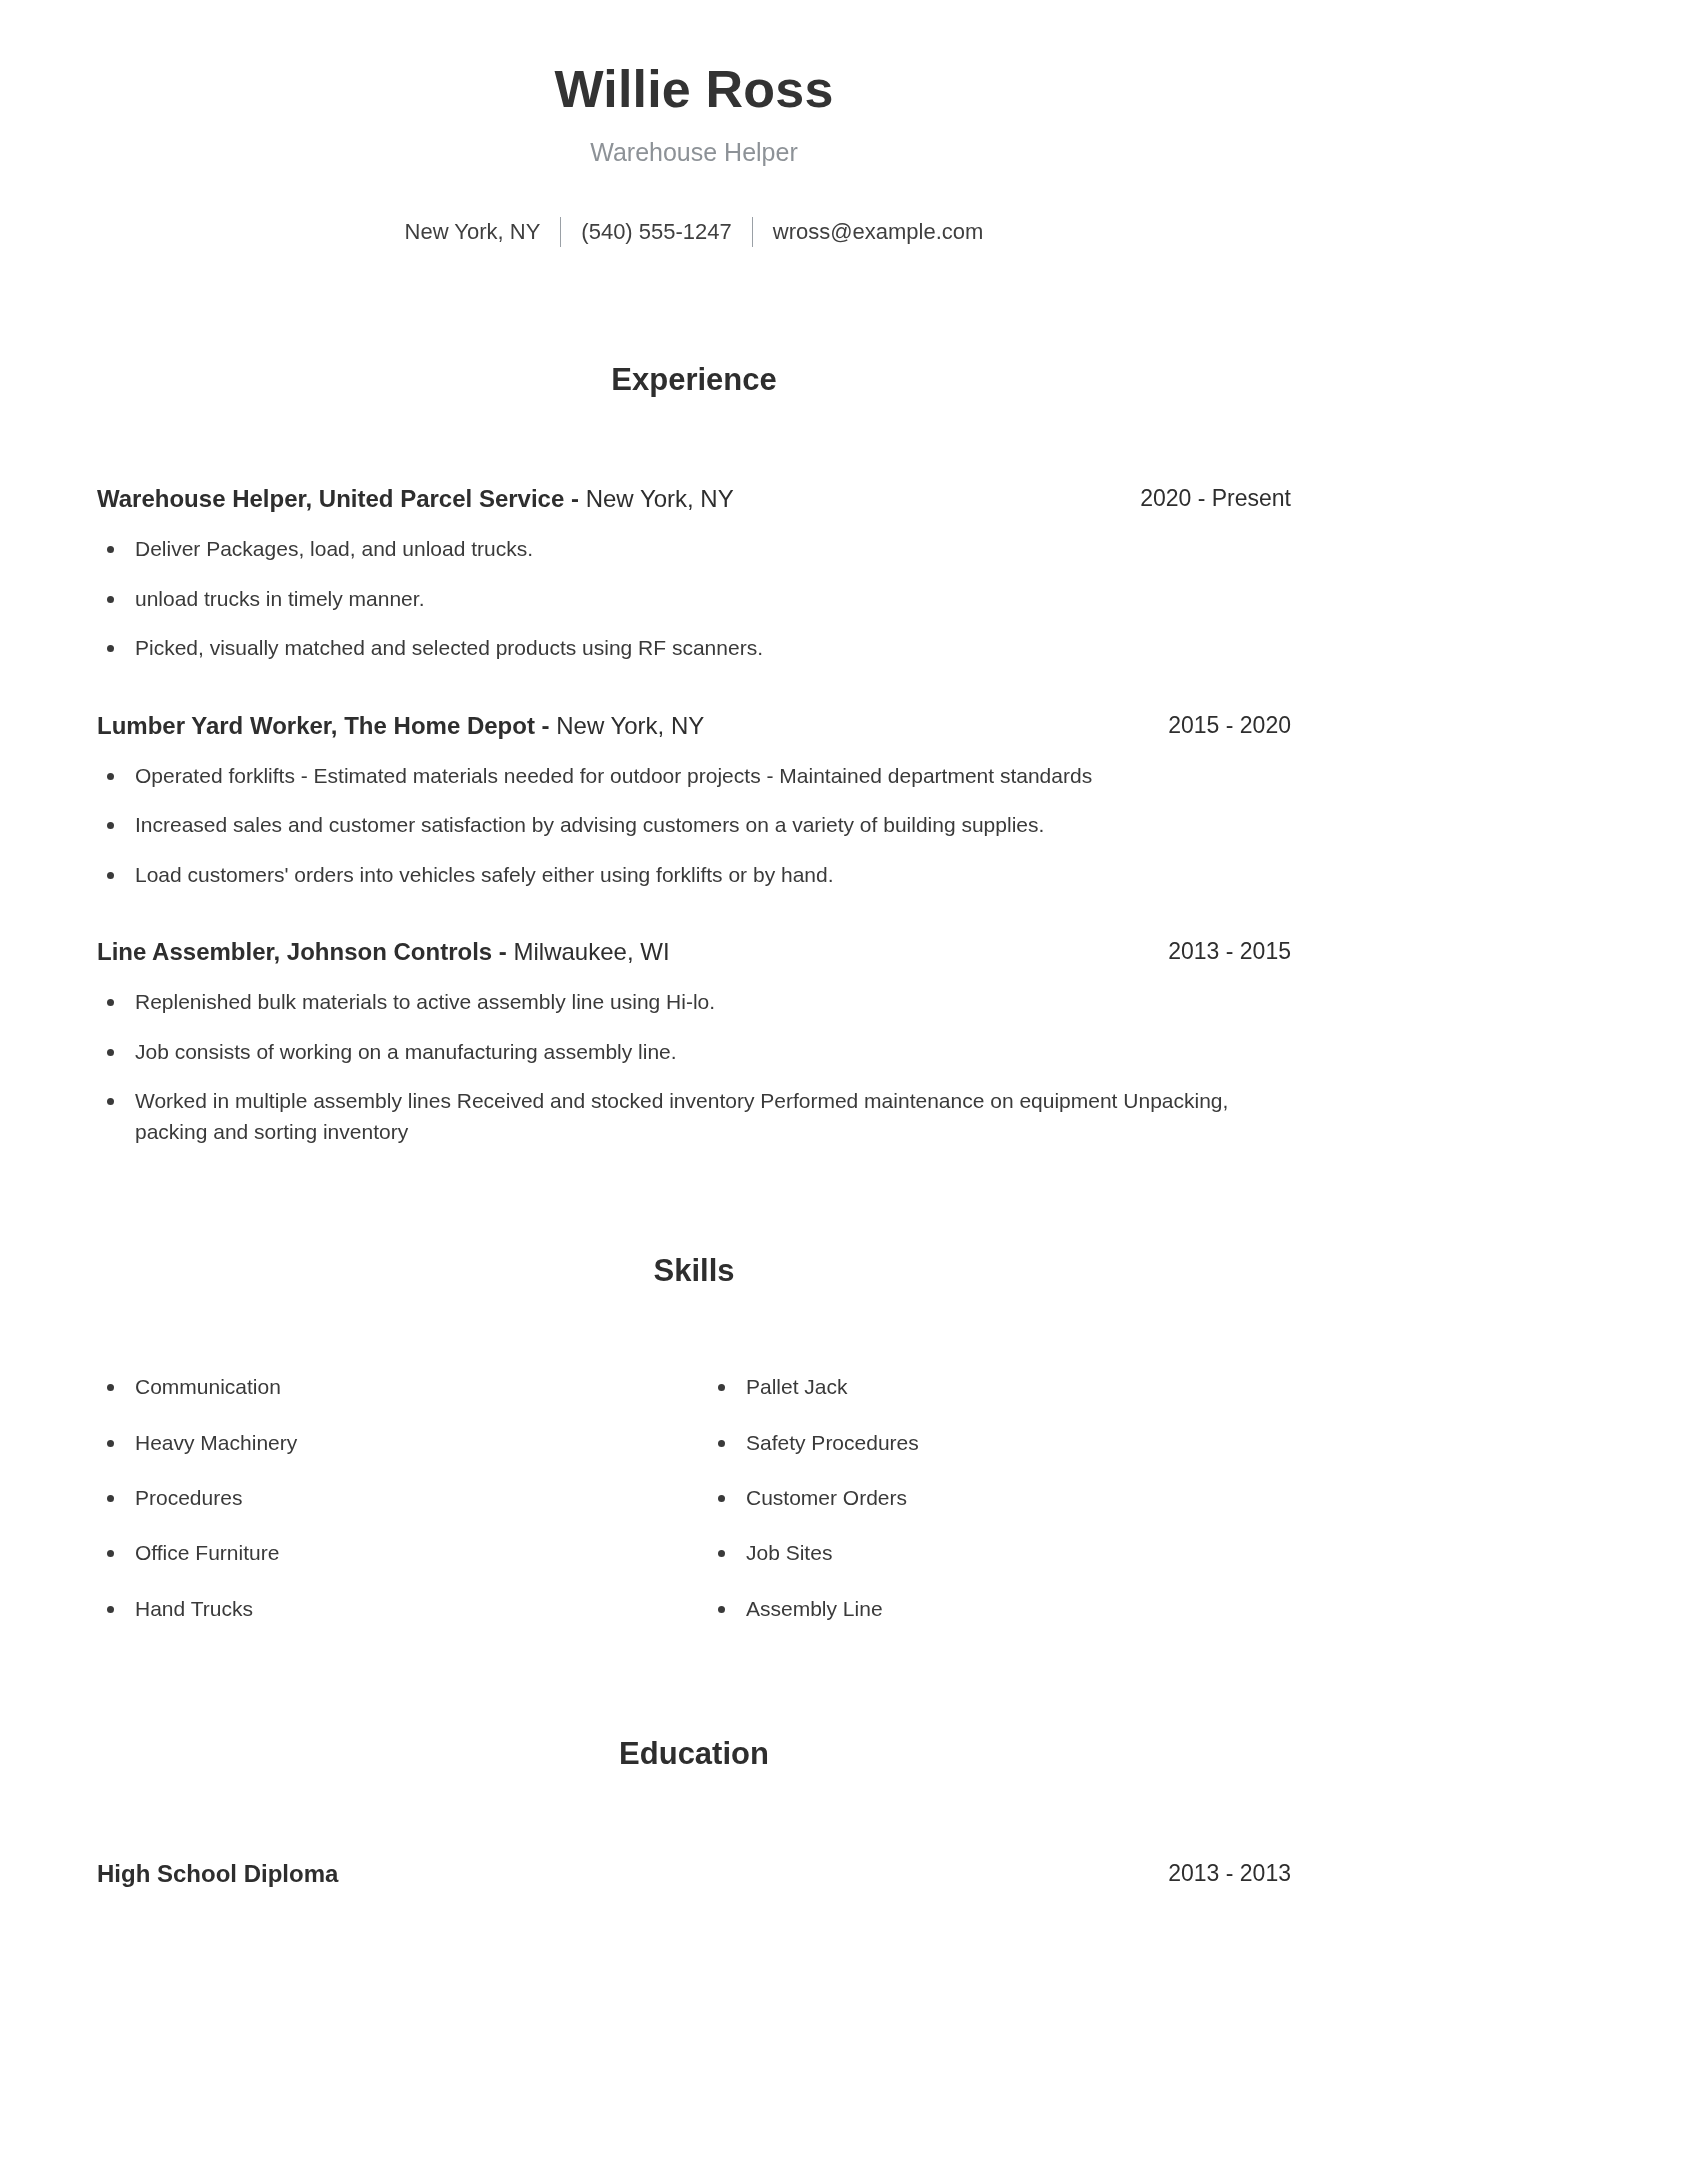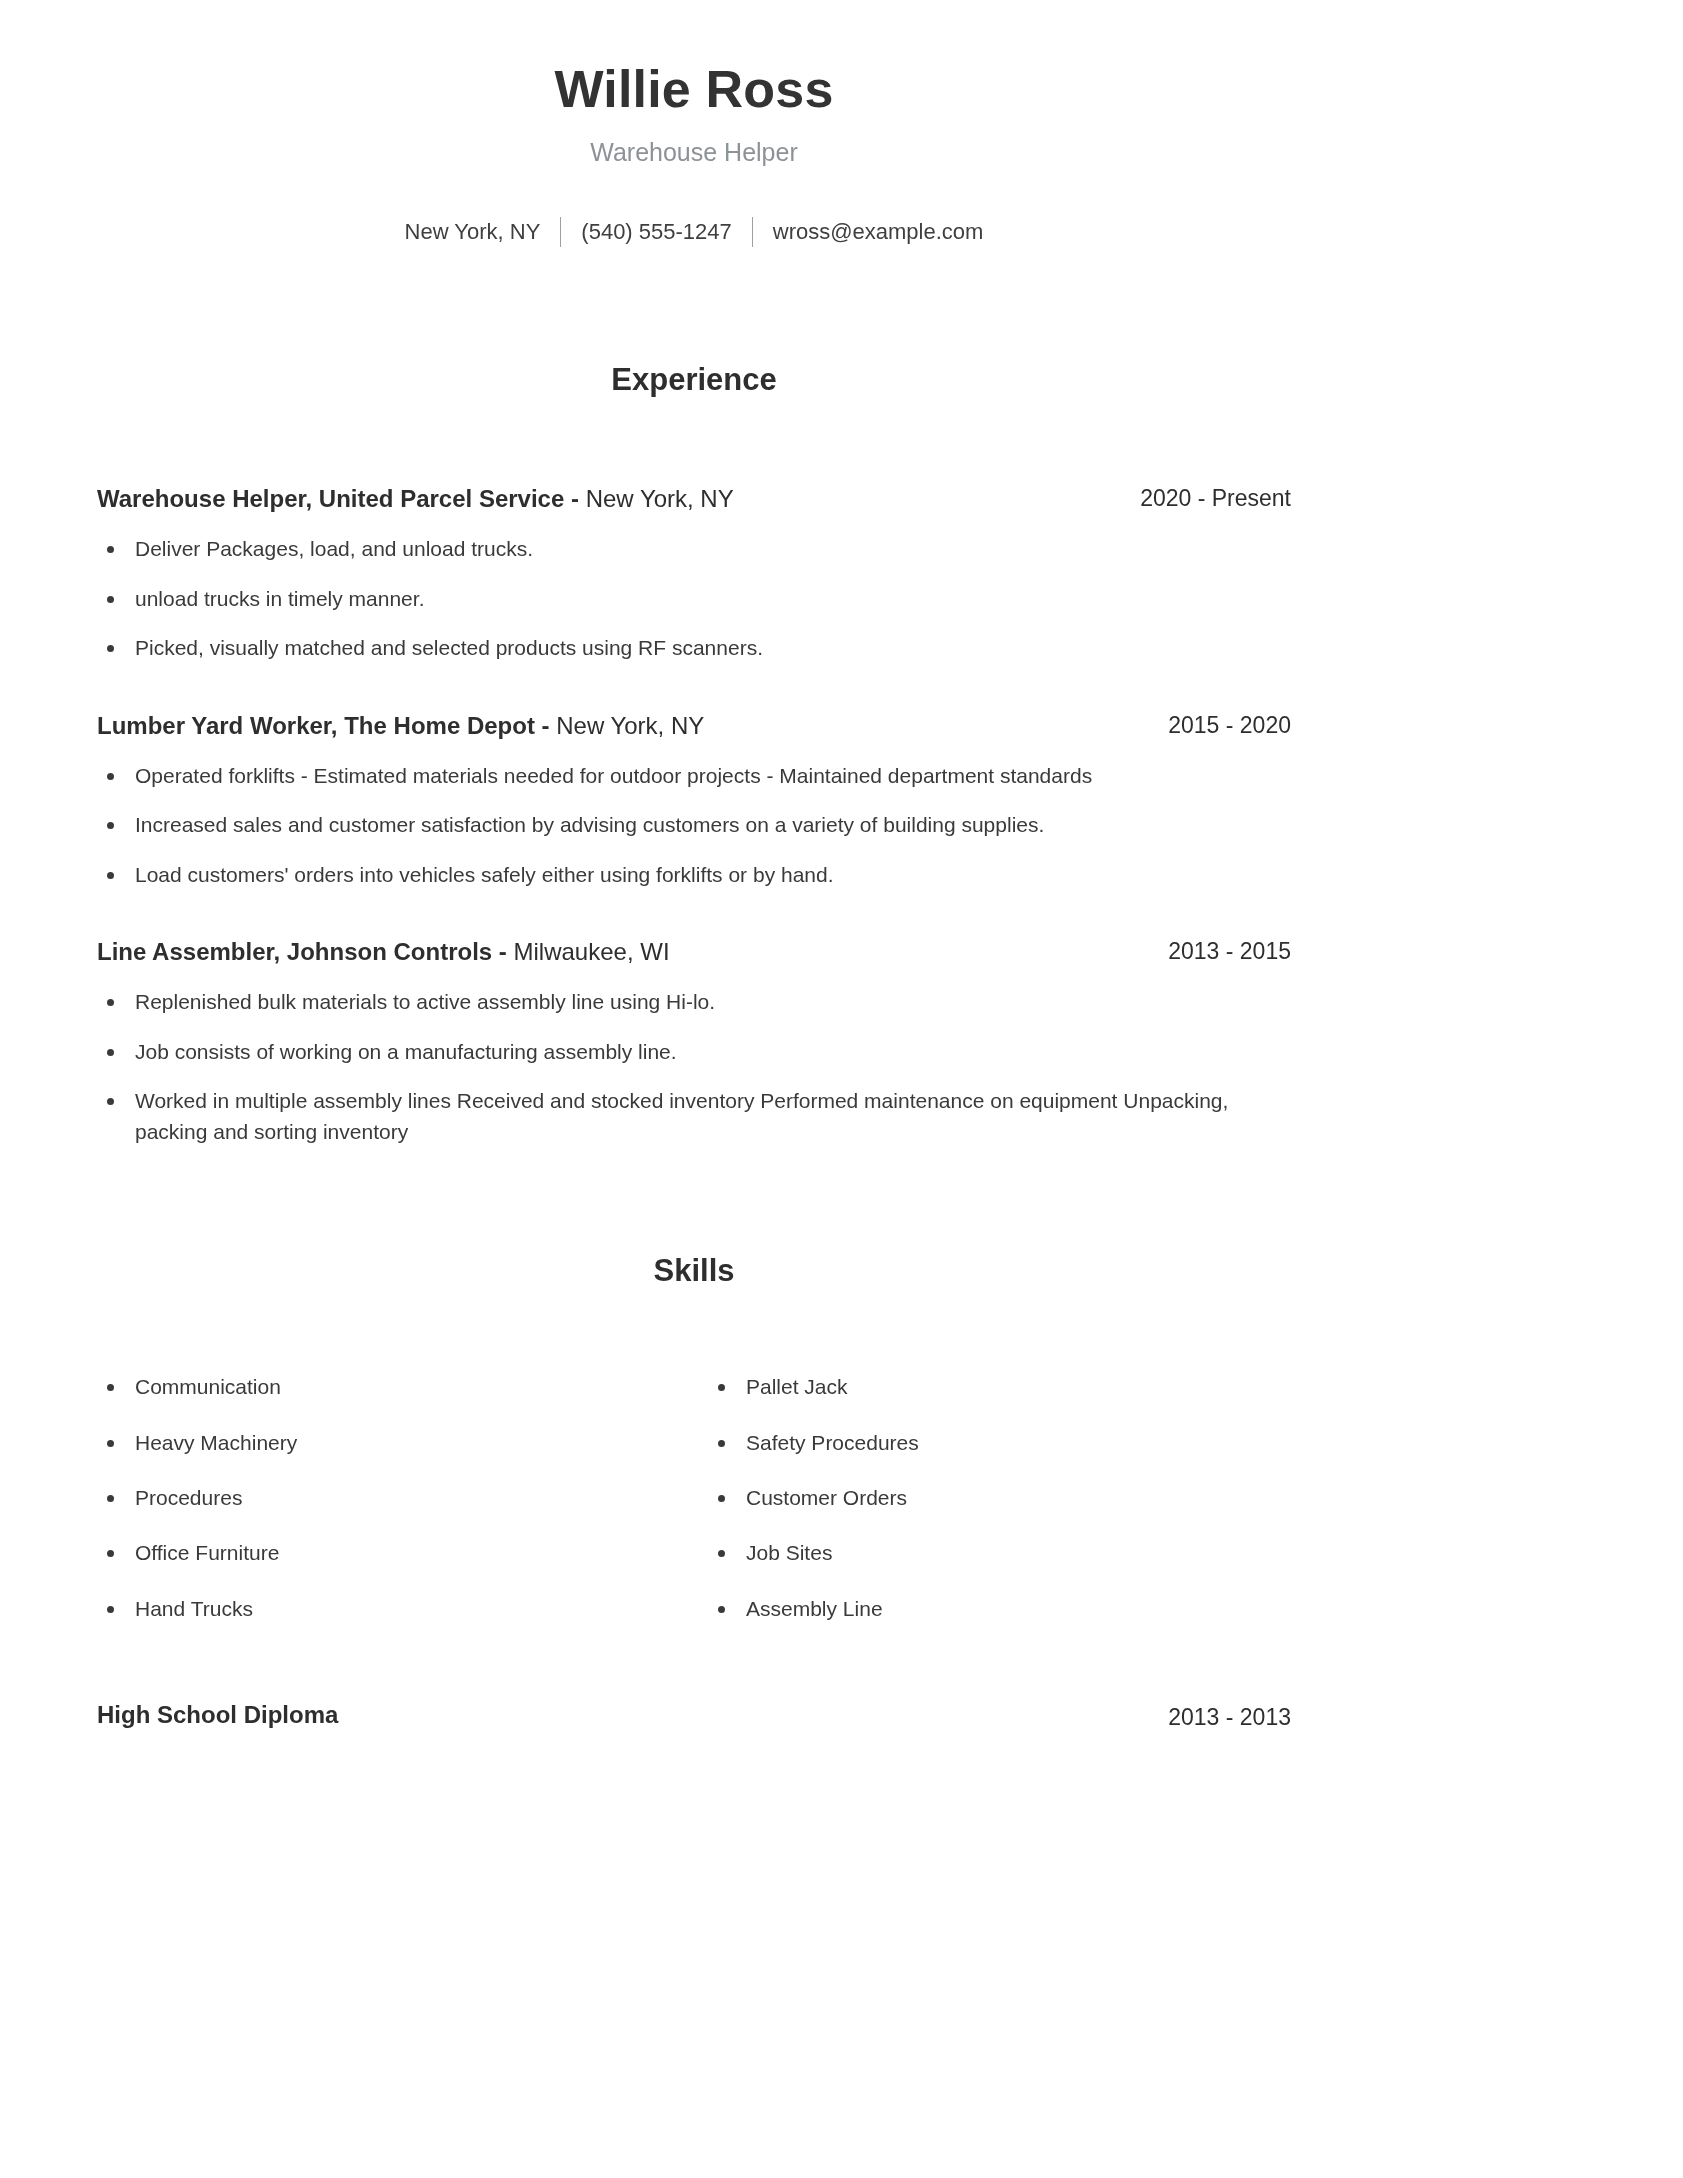--- a/index.html
+++ b/index.html
@@ -150,21 +150,21 @@
     width: 7px;
     height: 7px;
     border-radius: 50%;
     background: #3a3a3a;
   }
   .skills-col.right { padding-left: 14px; }
 
   
   .edu-row {
     display: flex;
-    align-items: flex-end;
+    align-items: center;
     justify-content: space-between;
   }
   .edu-degree {
     font-size: 24px;
     font-weight: bold;
     color: #2e2e2e;
     line-height: 1.3;
   }
   .edu-date {
     font-size: 23px;
@@ -254,20 +254,25 @@
             <li style="margin-top: 25px;">Safety Procedures</li>
             <li style="margin-top: 25px;">Customer Orders</li>
             <li style="margin-top: 25px;">Job Sites</li>
             <li style="margin-top: 25px;">Assembly Line</li>
           </ul>
       </div>
     </div>
   </div>
 
   <div class="section" id="section-education" style="margin-top:75px;">
+    <div class="section-head">
+      <span class="section-rule"></span>
+      <span class="section-title">Education</span>
+      <span class="section-rule"></span>
+    </div>
     <div id="education-entries">
         <div class="edu-row" style="margin-top: 50px;">
           <div class="edu-degree">High School Diploma</div>
           <div class="edu-date">2013 - 2013</div>
         </div>
       </div>
   </div>
 
 </div>
 

